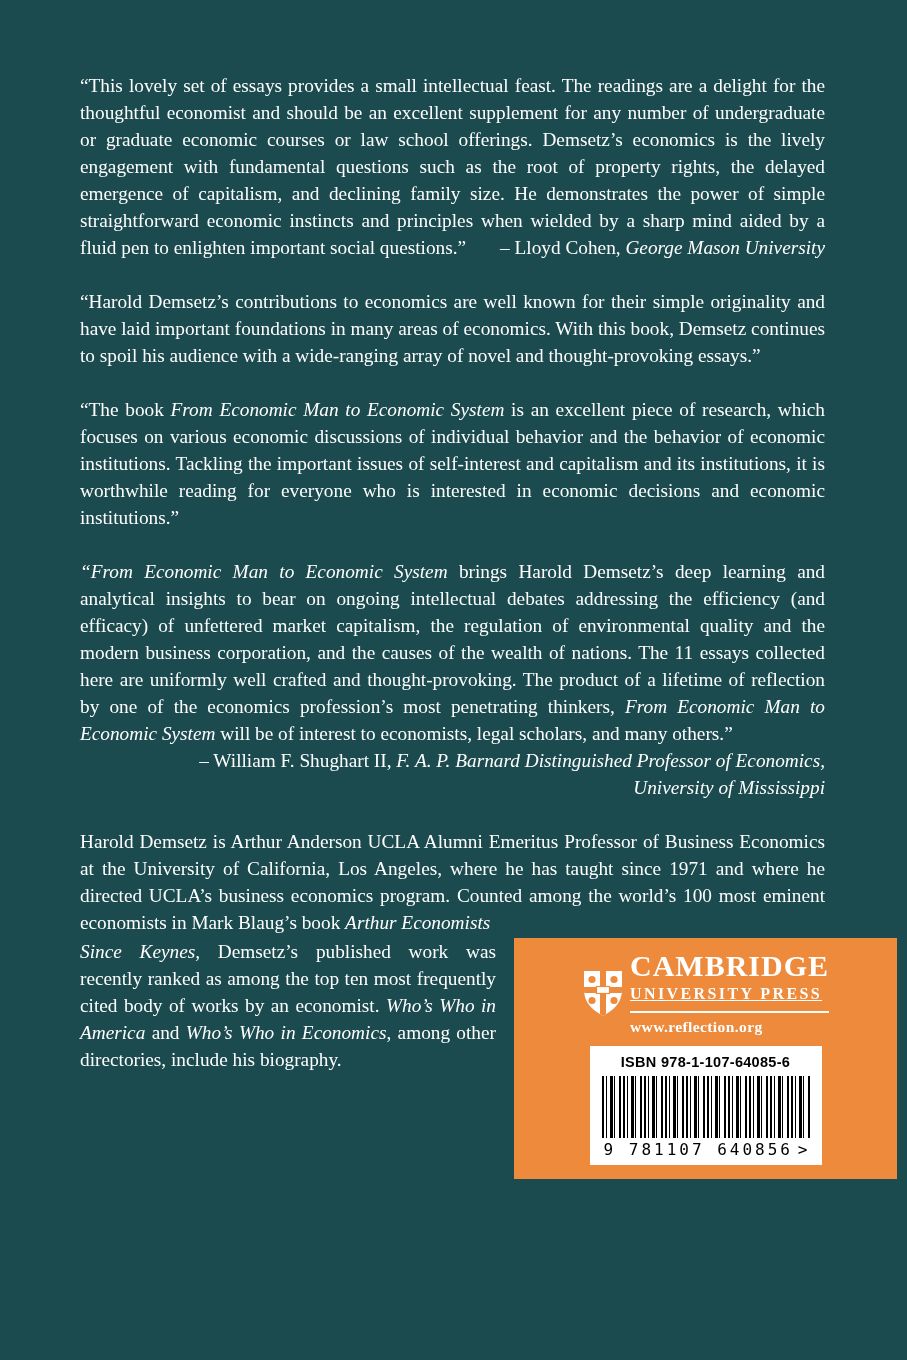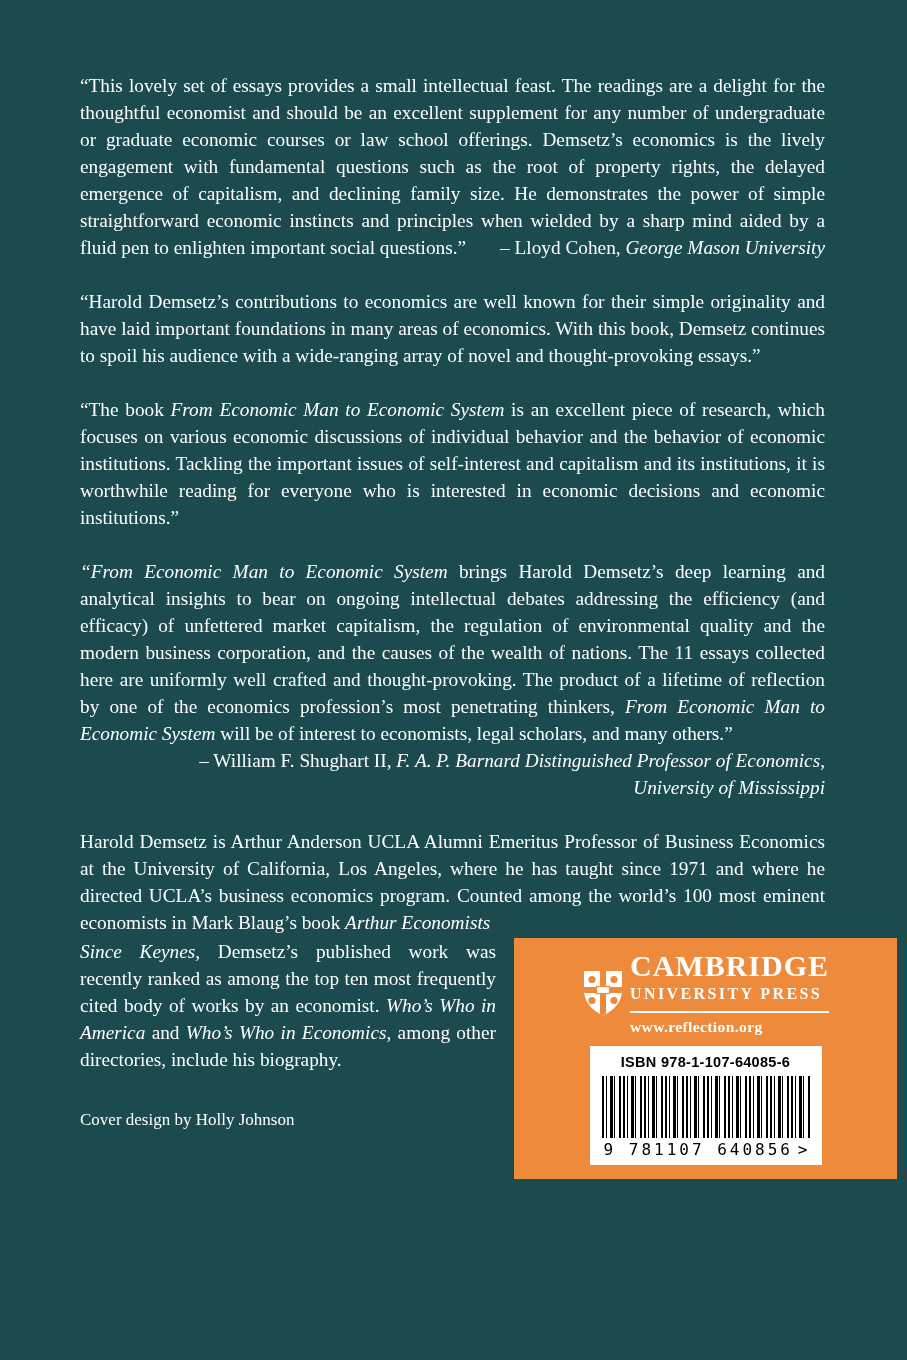--- a/index.html
+++ b/index.html
@@ -75,20 +75,21 @@
     white-space: nowrap;
   }
   .university-press {
     font-family: "Liberation Serif", serif;
     font-weight: bold;
     font-size: 16px;
     line-height: 20px;
     letter-spacing: 2.4px;
     white-space: nowrap;
     margin-top: 2px;
+    text-decoration: underline;
   }
   .website-rule {
     width: 100%;
     height: 2px;
     background: var(--text, #fff);
     margin: 7px 0 5px 0;
   }
   .website {
     font-family: "Liberation Serif", serif;
     font-weight: bold;
@@ -155,21 +156,20 @@
     <p class="quote-text"><i>“From Economic Man to Economic System</i><span> brings Harold Demsetz’s deep learning and analytical insights to bear on ongoing intellectual debates addressing the efficiency (and efficacy) of unfettered market capitalism, the regulation of environmental quality and the modern business corporation, and the causes of the wealth of nations. The 11 essays collected here are uniformly well crafted and thought-provoking. The product of a lifetime of reflection by one of the economics profession’s most penetrating thinkers, </span><i>From Economic Man to Economic System</i><span> will be of interest to economists, legal scholars, and many others.”</span></p>
     <p class="attribution"><span>– William F. Shughart II, </span><i>F. A. P. Barnard Distinguished Professor of Economics,</i><br><i>University of Mississippi</i></p>
   </section>
 
   <section class="bio">
     <p class="quote-text bio-part1"><span>Harold Demsetz is Arthur Anderson UCLA Alumni Emeritus Professor of Business Economics at the University of California, Los Angeles, where he has taught since 1971 and where he directed UCLA’s business economics program. Counted among the world’s 100 most eminent economists in Mark Blaug’s book </span><i>Arthur Economists</i></p>
 
     <div class="bio-row">
       <div class="bio-left">
         <p class="quote-text"><i>Since Keynes,</i><span> Demsetz’s published work was recently ranked as among the top ten most frequently cited body of works by an economist. </span><i>Who’s Who in America</i><span> and </span><i>Who’s Who in Economics</i><span>, among other directories, include his biography.</span></p>
-        <p class="credit">Cover design by Holly Johnson</p>
       </div>
 
       <aside class="publisher-panel">
         <div class="logo-row">
           <span class="crest">
             <svg width="42" height="49" viewBox="0 0 42 49" aria-hidden="true">
               <defs>
                 <clipPath id="shieldClip">
                   <path d="M2 2 h38 v19 c0 13.5 -9.5 20.5 -19 26 C11.5 41.5 2 34.5 2 21 Z"></path>
                 </clipPath>

